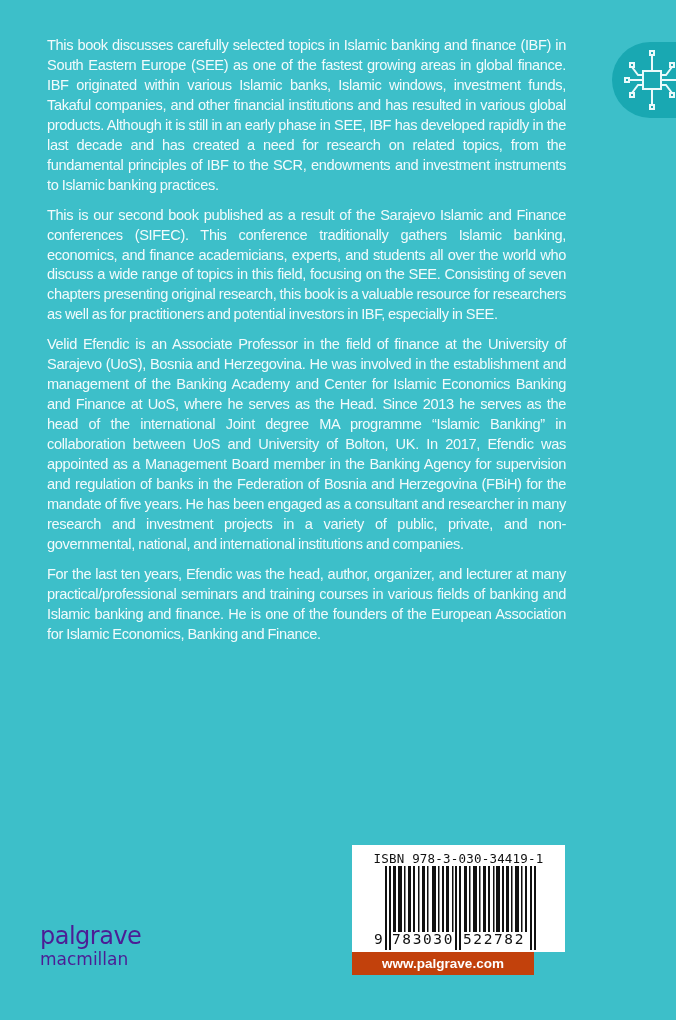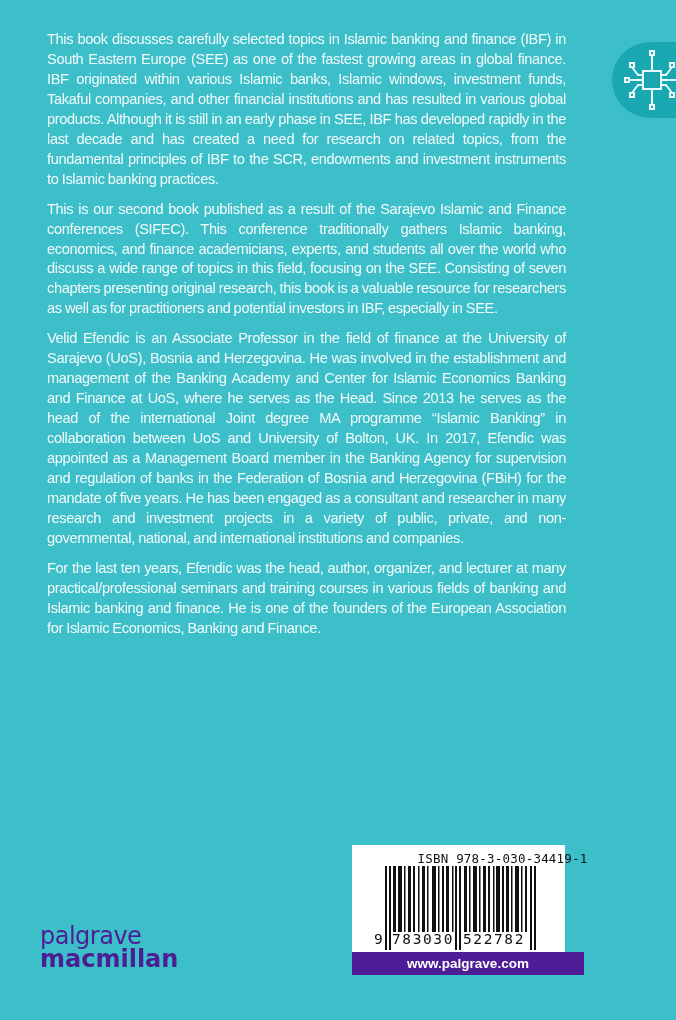--- a/index.html
+++ b/index.html
@@ -3,59 +3,58 @@
   <meta charset="utf-8">
   <style>
     html, body { margin: 0; padding: 0; }
     body {
       width: 676px; height: 1020px; overflow: hidden; position: relative;
       background: #3dbfc9;
       font-family: "Liberation Sans", sans-serif;
       color: #f2fbfc;
     }
     .text-col {
-      position: absolute; left: 47px; top: 30px; width: 519px;
+      position: absolute; left: 47px; top: 36px; width: 519px;
       font-size: 14.6px; line-height: 19.95px; letter-spacing: -0.35px;
       word-spacing: -0.5px;
     }
     .text-col p { margin: 0 0 10px 0; text-align: justify; hyphens: none; }
     .author-name { font-weight: normal; }
 
     .badge {
       position: absolute; left: 612px; top: 42px; width: 110px; height: 76px;
       border-radius: 38px; background: #19a8b2;
     }
     .badge svg { position: absolute; left: 12px; top: 7px; }
 
     .isbn-box {
       position: absolute; left: 352px; top: 845px; width: 213px; height: 107px;
       background: #ffffff;
     }
     .isbn-text {
       position: absolute; left: 0; top: 6px; width: 213px; text-align: center;
       font-family: "DejaVu Sans Mono", monospace; font-size: 12.5px; color: #111;
       letter-spacing: 0.2px;
-      padding-left: 44px;
     }
     .barcode { position: absolute; left: 33px; top: 21px; }
     .barcode-digits {
       position: absolute; top: 86px; left: 0; width: 213px;
       font-family: "DejaVu Sans Mono", monospace; font-size: 14.5px; color: #111;
     }
     .url-strip {
-      position: absolute; left: 352px; top: 952px; width: 232px; height: 23px;
-      background: #4c1d95; color: #ffffff; text-align: center;
+      position: absolute; left: 352px; top: 952px; width: 182px; height: 23px;
+      background: #c2410c; color: #ffffff; text-align: center;
       font-size: 13.5px; font-weight: bold; line-height: 23px;
     }
     .logo {
       position: absolute; left: 40px; top: 924px; color: #4c1d95;
       font-family: "DejaVu Sans", sans-serif;
     }
     .logo .l1 { font-size: 24px; line-height: 24px; letter-spacing: -0.5px; }
-    .logo .l2 { font-size: 24px; line-height: 22px; letter-spacing: 0px; font-weight: bold; }
+    .logo .l2 { font-size: 17px; line-height: 22px; letter-spacing: 0px; }
   </style>
 </head>
 <body>
 
 <div class="badge">
   <svg width="56" height="62" viewBox="0 0 56 62">
     <g stroke="#eafafb" stroke-width="2" fill="none">
       <rect x="19" y="22" width="18" height="18"></rect>
       <line x1="28" y1="22" x2="28" y2="6"></line>
         <rect x="26" y="2" width="4" height="4"></rect>

